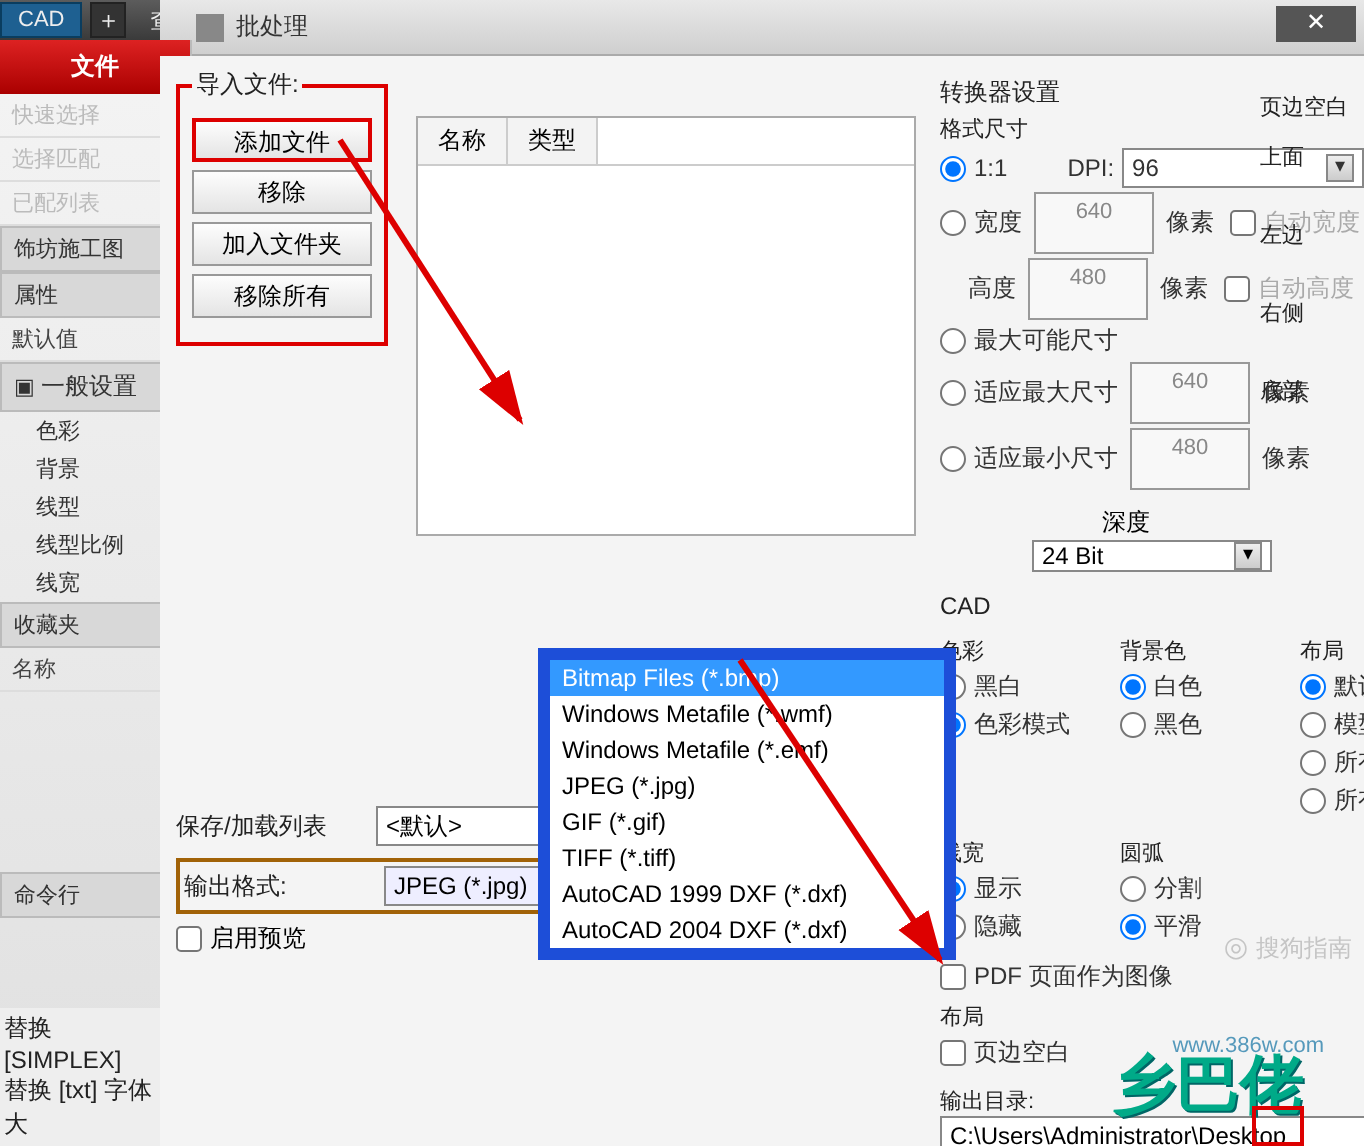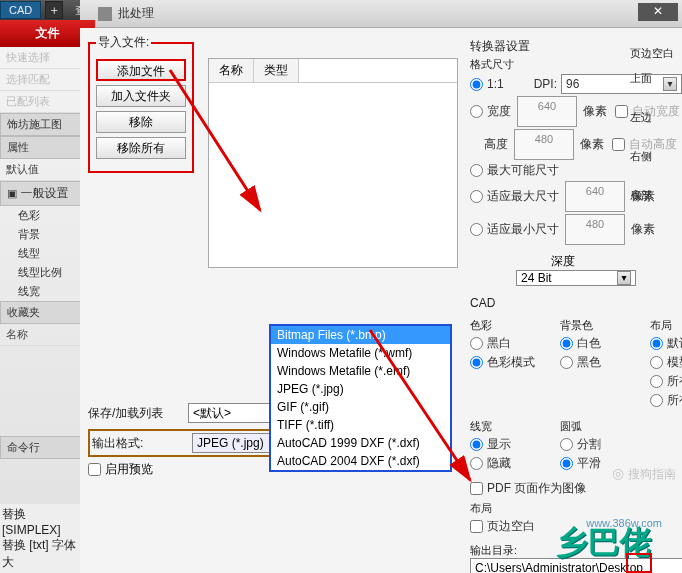--- a/index.html
+++ b/index.html
@@ -38,21 +38,21 @@
 .list-box { position: absolute; left: 120px; top: 24px; width: 250px; height: 210px; background: #fff; border: 1px solid #aaa; }
 .list-head { display: flex; border-bottom: 1px solid #ccc; }
 .list-head div { padding: 3px 10px; border-right: 1px solid #ccc; background: #f3f3f3; }
 
 .row { display: flex; align-items: center; margin: 4px 0; }
 .row label { width: 100px; color: #222; }
 .combo { flex: 1; height: 20px; border: 1px solid #888; background: #fff; padding: 0 4px; display: flex; align-items: center; justify-content: space-between; }
 .combo .arrow { width: 14px; height: 14px; background: linear-gradient(#eee,#ccc); border: 1px solid #888; text-align: center; line-height: 12px; font-size: 10px; }
 
 .output-row { border: 2px solid #a16207; padding: 2px; margin-top: 6px; }
-.dropdown-list { position: absolute; left: 189px; top: 296px; width: 183px; background: #fff; border: 2px solid #1d4ed8; z-index: 10; }
+.dropdown-list { position: absolute; left: 189px; top: 296px; width: 209px; background: #fff; border: 6px solid #1d4ed8; z-index: 10; }
 .dropdown-list .opt { padding: 2px 6px; cursor: pointer; }
 .dropdown-list .opt.sel { background: #3399ff; color: #fff; }
 
 
 .group-title { color: #222; margin: 4px 0 2px; }
 .radio-row { display: flex; align-items: center; margin: 2px 0; color: #333; }
 .radio-row input[type=radio] { margin-right: 4px; }
 .num-box { width: 60px; height: 31px; border: 1px solid #999; background: #f8f8f8; text-align: center; margin: 0 6px; color: #888; font-size: 11px; line-height: 18px; }
 .sml { color: #222; font-size: 11px; }
 .chk { margin-right: 4px; }
@@ -118,22 +118,22 @@
   <div>替换 [SIMPLEX]</div>
   <div>替换 [txt] 字体大</div>
 </div>
 
 <div class="dlg">
 
   <div class="left-col">
     <fieldset class="import">
       <legend>导入文件:</legend>
       <div class="btn hot">添加文件</div>
+      <div class="btn">移除</div>
       <div class="btn">加入文件夹</div>
-      <div class="btn">移除</div>
       <div class="btn">移除所有</div>
     </fieldset>
 
     <div class="list-box">
       <div class="list-head">
         <div>名称</div>
         <div>类型</div>
       </div>
     </div>
 

